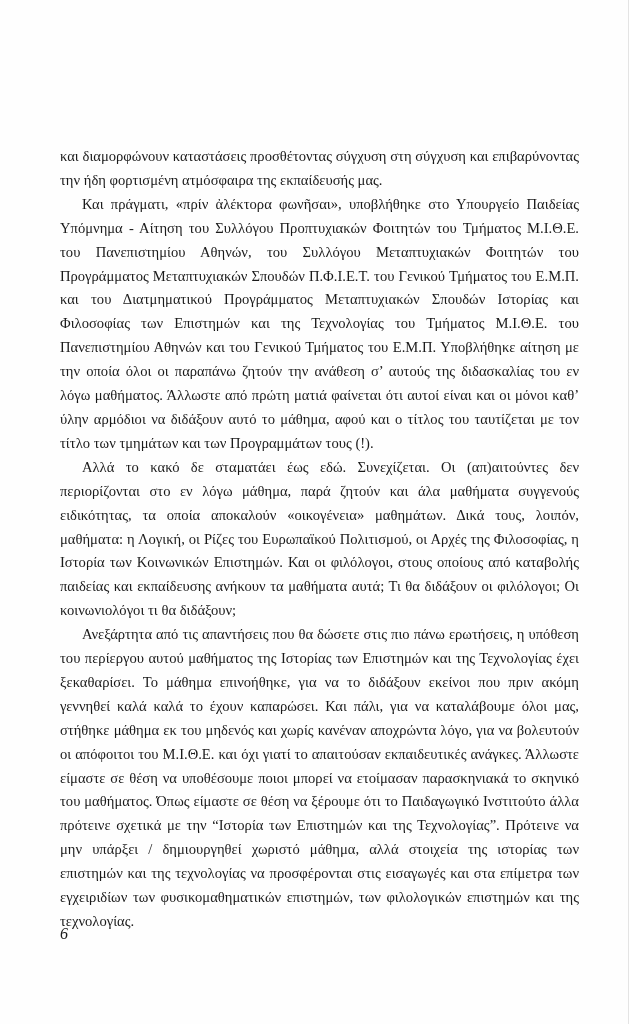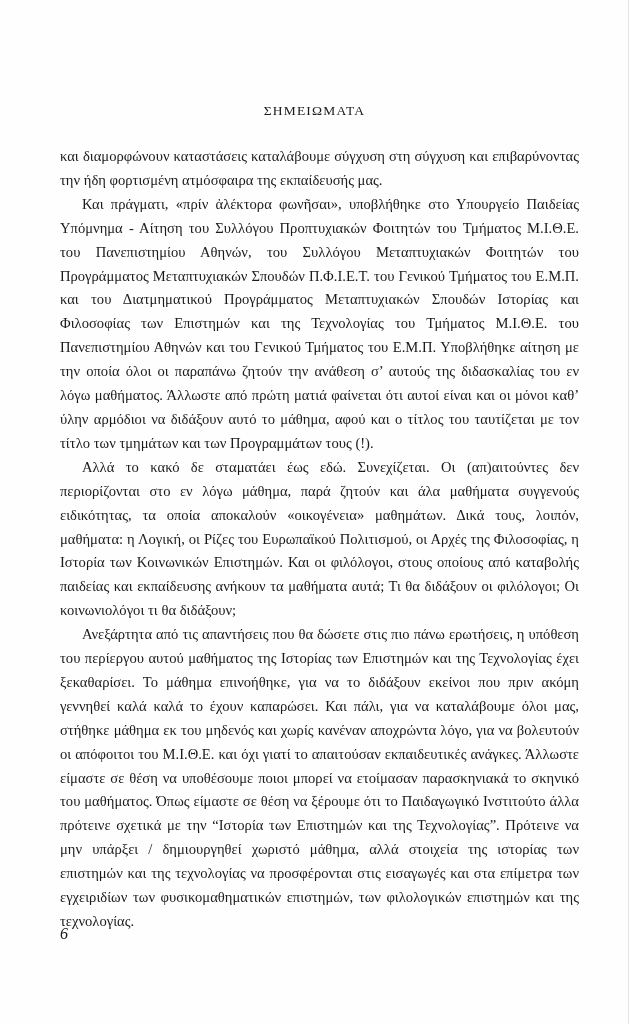--- a/index.html
+++ b/index.html
@@ -57,23 +57,22 @@
       left: 60px;
       font-size: 16px;
       font-style: italic;
       color: #1a1a1a;
     }
   </style>
 </head>
 <body>
 
 <div class="page">
-  <div class="running-head">ΣΗΜΕΙΩΜΑΤΑ</div>
 
   <div class="body-text">
-    <p class="cont">και διαμορφώνουν καταστάσεις καταλάβουμε σύγχυση στη σύγχυση και επιβαρύνοντας την ήδη φορτισμένη ατμόσφαιρα της εκπαίδευσής μας.</p>
+    <p class="cont">και διαμορφώνουν καταστάσεις προσθέτοντας σύγχυση στη σύγχυση και επιβαρύνοντας την ήδη φορτισμένη ατμόσφαιρα της εκπαίδευσής μας.</p>
     <p>Και πράγματι, «πρίν ἀλέκτορα φωνῆσαι», υποβλήθηκε στο Υπουργείο Παιδείας Υπόμνημα - Αίτηση του Συλλόγου Προπτυχιακών Φοιτητών του Τμήματος Μ.Ι.Θ.Ε. του Πανεπιστημίου Αθηνών, του Συλλόγου Μεταπτυχιακών Φοιτητών του Προγράμματος Μεταπτυχιακών Σπουδών Π.Φ.Ι.Ε.Τ. του Γενικού Τμήματος του Ε.Μ.Π. και του Διατμηματικού Προγράμματος Μεταπτυχιακών Σπουδών Ιστορίας και Φιλοσοφίας των Επιστημών και της Τεχνολογίας του Τμήματος Μ.Ι.Θ.Ε. του Πανεπιστημίου Αθηνών και του Γενικού Τμήματος του Ε.Μ.Π. Υποβλήθηκε αίτηση με την οποία όλοι οι παραπάνω ζητούν την ανάθεση σ’ αυτούς της διδασκαλίας του εν λόγω μαθήματος. Άλλωστε από πρώτη ματιά φαίνεται ότι αυτοί είναι και οι μόνοι καθ’ ύλην αρμόδιοι να διδάξουν αυτό το μάθημα, αφού και ο τίτλος του ταυτίζεται με τον τίτλο των τμημάτων και των Προγραμμάτων τους (!).</p>
     <p>Αλλά το κακό δε σταματάει έως εδώ. Συνεχίζεται. Οι (απ)αιτούντες δεν περιορίζονται στο εν λόγω μάθημα, παρά ζητούν και άλα μαθήματα συγγενούς ειδικότητας, τα οποία αποκαλούν «οικογένεια» μαθημάτων. Δικά τους, λοιπόν, μαθήματα: η Λογική, οι Ρίζες του Ευρωπαϊκού Πολιτισμού, οι Αρχές της Φιλοσοφίας, η Ιστορία των Κοινωνικών Επιστημών. Και οι φιλόλογοι, στους οποίους από καταβολής παιδείας και εκπαίδευσης ανήκουν τα μαθήματα αυτά; Τι θα διδάξουν οι φιλόλογοι; Οι κοινωνιολόγοι τι θα διδάξουν;</p>
     <p>Ανεξάρτητα από τις απαντήσεις που θα δώσετε στις πιο πάνω ερωτήσεις, η υπόθεση του περίεργου αυτού μαθήματος της Ιστορίας των Επιστημών και της Τεχνολογίας έχει ξεκαθαρίσει. Το μάθημα επινοήθηκε, για να το διδάξουν εκείνοι που πριν ακόμη γεννηθεί καλά καλά το έχουν καπαρώσει. Και πάλι, για να καταλάβουμε όλοι μας, στήθηκε μάθημα εκ του μηδενός και χωρίς κανέναν αποχρώντα λόγο, για να βολευτούν οι απόφοιτοι του Μ.Ι.Θ.Ε. και όχι γιατί το απαιτούσαν εκπαιδευτικές ανάγκες. Άλλωστε είμαστε σε θέση να υποθέσουμε ποιοι μπορεί να ετοίμασαν παρασκηνιακά το σκηνικό του μαθήματος. Όπως είμαστε σε θέση να ξέρουμε ότι το Παιδαγωγικό Ινστιτούτο άλλα πρότεινε σχετικά με την “Ιστορία των Επιστημών και της Τεχνολογίας”. Πρότεινε να μην υπάρξει / δημιουργηθεί χωριστό μάθημα, αλλά στοιχεία της ιστορίας των επιστημών και της τεχνολογίας να προσφέρονται στις εισαγωγές και στα επίμετρα των εγχειριδίων των φυσικομαθηματικών επιστημών, των φιλολογικών επιστημών και της τεχνολογίας.</p>
   </div>
 
   <div class="folio">6</div>
 </div>
 
 </body></html>

